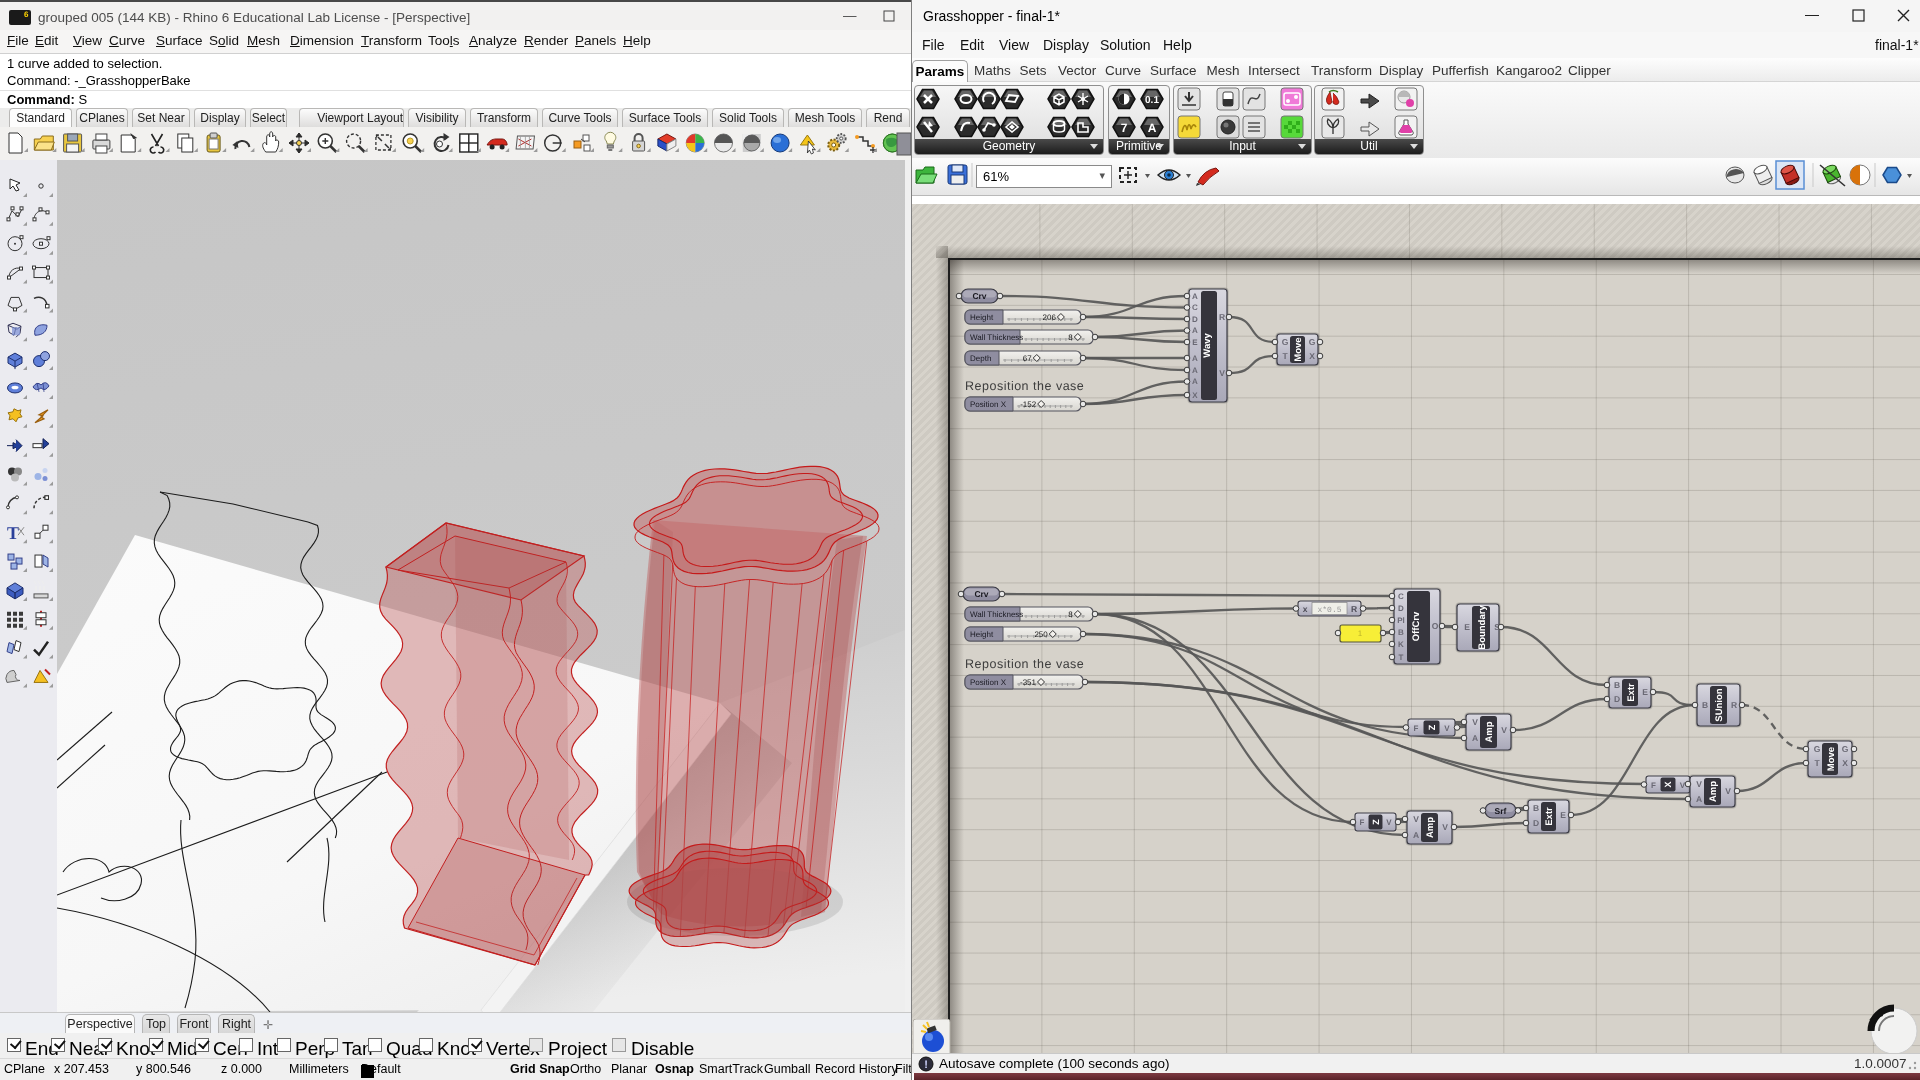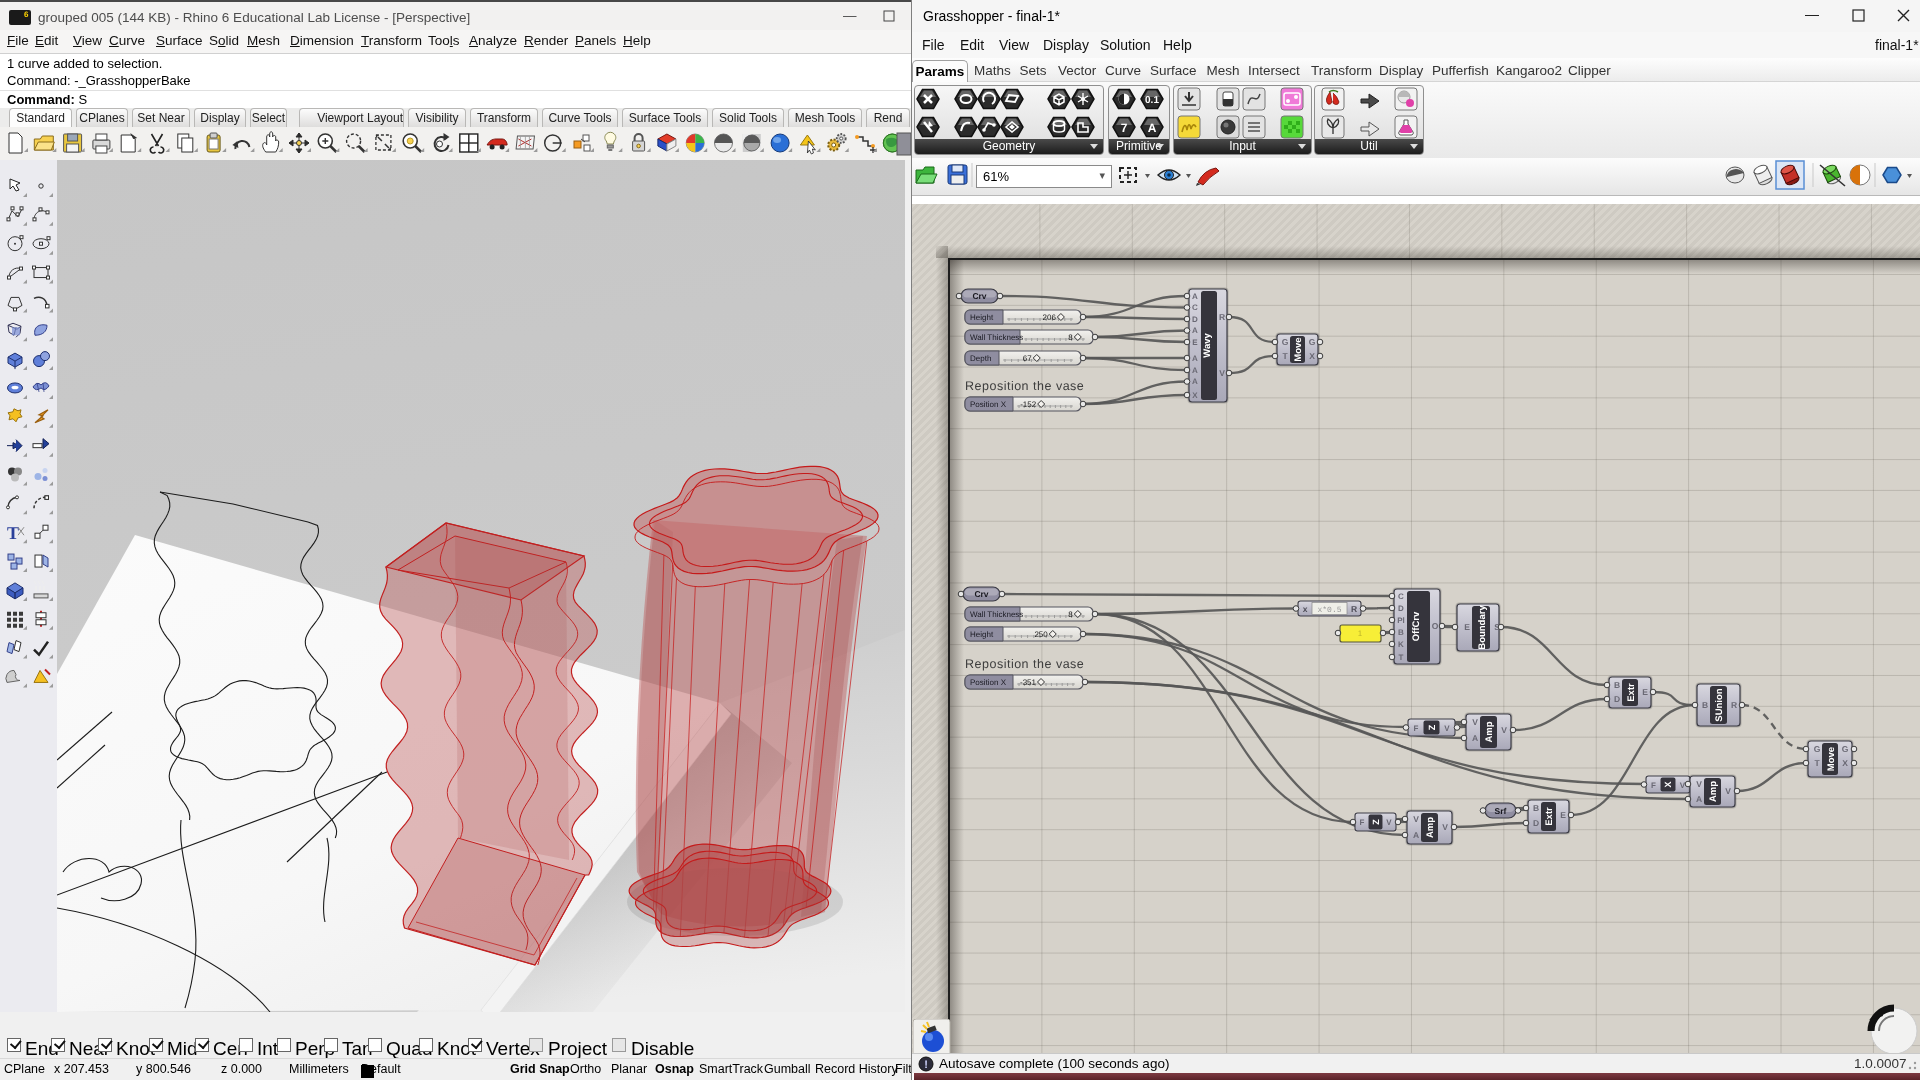--- a/index.html
+++ b/index.html
@@ -430,20 +430,27 @@
         <line x1="615.7" y1="404.5" x2="598.7" y2="760.0" stroke="#c51a1a" stroke-width="0.9" opacity="0.8"></line>
         <line x1="606.9" y1="395.0" x2="596.4" y2="749.8" stroke="#c51a1a" stroke-width="0.9" opacity="0.8"></line>
         <path d="M818.5,350.4 L820.2,352.5 L821.0,354.8 L820.9,357.1 L820.0,359.4 L818.2,361.6 L815.7,363.9 L812.5,366.0 L808.8,368.0 L804.8,369.8 L800.5,371.6 L796.3,373.2 L792.3,374.7 L788.5,376.2 L785.1,377.6 L782.1,379.1 L779.7,380.7 L777.7,382.3 L776.1,384.2 L774.8,386.1 L773.7,388.3 L772.7,390.5 L771.7,392.9 L770.4,395.4 L768.9,397.9 L767.0,400.3 L764.6,402.7 L761.7,404.8 L758.2,406.7 L754.4,408.3 L750.0,409.6 L745.4,410.5 L740.5,411.0 L735.4,411.2 L730.3,411.1 L725.3,410.7 L720.4,410.1 L715.6,409.3 L711.1,408.5 L706.9,407.8 L702.8,407.2 L698.9,406.7 L695.0,406.5 L691.2,406.5 L687.4,406.7 L683.4,407.3 L679.3,408.0 L674.9,408.9 L670.3,409.9 L665.4,411.0 L660.4,411.9 L655.2,412.8 L650.0,413.4 L644.8,413.7 L639.9,413.7 L635.2,413.3 L630.9,412.5 L627.1,411.4 L623.8,409.8 L621.2,408.0 L619.1,405.9 L617.5,403.7 L616.5,401.3 L615.8,398.8 L615.4,396.4 L615.1,394.1 L614.8,391.9 L614.3,389.8 L613.5,388.0 L612.3,386.3 L610.7,384.8 L608.5,383.4 L605.9,382.0 L602.8,380.8 L599.3,379.5 L595.6,378.1 L591.9,376.7 L588.2,375.1 L584.8,373.4 L581.8,371.6 L579.5,369.6 L577.8,367.5 L577.0,365.2 L577.1,362.9 L578.0,360.6 L579.8,358.4 L582.3,356.1 L585.5,354.0 L589.2,352.0 L593.2,350.2 L597.5,348.4 L601.7,346.8 L605.7,345.3 L609.5,343.8 L612.9,342.4 L615.9,340.9 L618.3,339.3 L620.3,337.7 L621.9,335.8 L623.2,333.9 L624.3,331.7 L625.3,329.5 L626.3,327.1 L627.6,324.6 L629.1,322.1 L631.0,319.7 L633.4,317.3 L636.3,315.2 L639.8,313.3 L643.6,311.7 L648.0,310.4 L652.6,309.5 L657.5,309.0 L662.6,308.8 L667.7,308.9 L672.7,309.3 L677.6,309.9 L682.4,310.7 L686.9,311.5 L691.1,312.2 L695.2,312.8 L699.1,313.3 L703.0,313.5 L706.8,313.5 L710.6,313.3 L714.6,312.7 L718.7,312.0 L723.1,311.1 L727.7,310.1 L732.6,309.0 L737.6,308.1 L742.8,307.2 L748.0,306.6 L753.2,306.3 L758.1,306.3 L762.8,306.7 L767.1,307.5 L770.9,308.6 L774.2,310.2 L776.8,312.0 L778.9,314.1 L780.5,316.3 L781.5,318.7 L782.2,321.2 L782.6,323.6 L782.9,325.9 L783.2,328.1 L783.7,330.2 L784.5,332.0 L785.7,333.7 L787.3,335.2 L789.5,336.6 L792.1,338.0 L795.2,339.2 L798.7,340.5 L802.4,341.9 L806.1,343.3 L809.8,344.9 L813.2,346.6 L816.2,348.4 L818.5,350.4 Z" fill="rgba(193,95,95,0.48)" stroke="#c51a1a" stroke-width="1.2"></path>
         <path d="M803.3,351.6 L804.7,353.5 L805.5,355.4 L805.4,357.4 L804.6,359.4 L803.1,361.3 L800.8,363.3 L798.1,365.1 L794.8,366.8 L791.3,368.4 L787.6,369.9 L783.9,371.3 L780.4,372.7 L777.1,373.9 L774.1,375.2 L771.5,376.5 L769.4,377.8 L767.6,379.3 L766.2,380.9 L765.1,382.6 L764.2,384.4 L763.3,386.4 L762.4,388.5 L761.3,390.6 L760.0,392.8 L758.3,394.9 L756.2,396.9 L753.7,398.8 L750.7,400.4 L747.3,401.8 L743.5,402.9 L739.4,403.7 L735.2,404.2 L730.7,404.3 L726.3,404.2 L721.9,403.8 L717.6,403.3 L713.5,402.7 L709.6,402.0 L705.8,401.4 L702.3,400.8 L698.9,400.4 L695.5,400.2 L692.2,400.2 L688.8,400.5 L685.4,400.9 L681.8,401.6 L677.9,402.3 L673.9,403.2 L669.7,404.1 L665.3,405.0 L660.8,405.7 L656.2,406.2 L651.7,406.5 L647.4,406.5 L643.3,406.2 L639.5,405.5 L636.2,404.5 L633.4,403.2 L631.0,401.6 L629.2,399.8 L627.9,397.8 L627.0,395.8 L626.4,393.7 L626.0,391.6 L625.8,389.6 L625.5,387.6 L625.1,385.9 L624.4,384.3 L623.4,382.8 L621.9,381.5 L620.0,380.3 L617.7,379.1 L615.0,378.0 L612.0,376.9 L608.8,375.8 L605.5,374.5 L602.3,373.2 L599.3,371.7 L596.8,370.1 L594.7,368.4 L593.3,366.5 L592.5,364.6 L592.6,362.6 L593.4,360.6 L594.9,358.7 L597.2,356.7 L599.9,354.9 L603.2,353.2 L606.7,351.6 L610.4,350.1 L614.1,348.7 L617.6,347.3 L620.9,346.1 L623.9,344.8 L626.5,343.5 L628.6,342.2 L630.4,340.7 L631.8,339.1 L632.9,337.4 L633.8,335.6 L634.7,333.6 L635.6,331.5 L636.7,329.4 L638.0,327.2 L639.7,325.1 L641.8,323.1 L644.3,321.2 L647.3,319.6 L650.7,318.2 L654.5,317.1 L658.6,316.3 L662.8,315.8 L667.3,315.7 L671.7,315.8 L676.1,316.2 L680.4,316.7 L684.5,317.3 L688.4,318.0 L692.2,318.6 L695.7,319.2 L699.1,319.6 L702.5,319.8 L705.8,319.8 L709.2,319.5 L712.6,319.1 L716.2,318.4 L720.1,317.7 L724.1,316.8 L728.3,315.9 L732.7,315.0 L737.2,314.3 L741.8,313.8 L746.3,313.5 L750.6,313.5 L754.7,313.8 L758.5,314.5 L761.8,315.5 L764.6,316.8 L767.0,318.4 L768.8,320.2 L770.1,322.2 L771.0,324.2 L771.6,326.3 L772.0,328.4 L772.2,330.4 L772.5,332.4 L772.9,334.1 L773.6,335.7 L774.6,337.2 L776.1,338.5 L778.0,339.7 L780.3,340.9 L783.0,342.0 L786.0,343.1 L789.2,344.2 L792.5,345.5 L795.7,346.8 L798.7,348.3 L801.2,349.9 L803.3,351.6 Z" fill="rgba(205,128,128,0.28)" stroke="#c51a1a" stroke-width="1.1"></path>
         <path d="M819.5,363.4 L821.2,365.5 L822.0,367.8 L821.9,370.1 L821.0,372.4 L819.2,374.6 L816.7,376.9 L813.5,379.0 L809.8,381.0 L805.8,382.8 L801.5,384.6 L797.3,386.2 L793.3,387.7 L789.5,389.2 L786.1,390.6 L783.1,392.1 L780.7,393.7 L778.7,395.3 L777.1,397.2 L775.8,399.1 L774.7,401.3 L773.7,403.5 L772.7,405.9 L771.4,408.4 L769.9,410.9 L768.0,413.3 L765.6,415.7 L762.7,417.8 L759.2,419.7 L755.4,421.3 L751.0,422.6 L746.4,423.5 L741.5,424.0 L736.4,424.2 L731.3,424.1 L726.3,423.7 L721.4,423.1 L716.6,422.3 L712.1,421.5 L707.9,420.8 L703.8,420.2 L699.9,419.7 L696.0,419.5 L692.2,419.5 L688.4,419.7 L684.4,420.3 L680.3,421.0 L675.9,421.9 L671.3,422.9 L666.4,424.0 L661.4,424.9 L656.2,425.8 L651.0,426.4 L645.8,426.7 L640.9,426.7 L636.2,426.3 L631.9,425.5 L628.1,424.4 L624.8,422.8 L622.2,421.0 L620.1,418.9 L618.5,416.7 L617.5,414.3 L616.8,411.8 L616.4,409.4 L616.1,407.1 L615.8,404.9 L615.3,402.8 L614.5,401.0 L613.3,399.3 L611.7,397.8 L609.5,396.4 L606.9,395.0 L603.8,393.8 L600.3,392.5 L596.6,391.1 L592.9,389.7 L589.2,388.1 L585.8,386.4 L582.8,384.6 L580.5,382.6 L578.8,380.5 L578.0,378.2 L578.1,375.9 L579.0,373.6 L580.8,371.4 L583.3,369.1 L586.5,367.0 L590.2,365.0 L594.2,363.2 L598.5,361.4 L602.7,359.8 L606.7,358.3 L610.5,356.8 L613.9,355.4 L616.9,353.9 L619.3,352.3 L621.3,350.7 L622.9,348.8 L624.2,346.9 L625.3,344.7 L626.3,342.5 L627.3,340.1 L628.6,337.6 L630.1,335.1 L632.0,332.7 L634.4,330.3 L637.3,328.2 L640.8,326.3 L644.6,324.7 L649.0,323.4 L653.6,322.5 L658.5,322.0 L663.6,321.8 L668.7,321.9 L673.7,322.3 L678.6,322.9 L683.4,323.7 L687.9,324.5 L692.1,325.2 L696.2,325.8 L700.1,326.3 L704.0,326.5 L707.8,326.5 L711.6,326.3 L715.6,325.7 L719.7,325.0 L724.1,324.1 L728.7,323.1 L733.6,322.0 L738.6,321.1 L743.8,320.2 L749.0,319.6 L754.2,319.3 L759.1,319.3 L763.8,319.7 L768.1,320.5 L771.9,321.6 L775.2,323.2 L777.8,325.0 L779.9,327.1 L781.5,329.3 L782.5,331.7 L783.2,334.2 L783.6,336.6 L783.9,338.9 L784.2,341.1 L784.7,343.2 L785.5,345.0 L786.7,346.7 L788.3,348.2 L790.5,349.6 L793.1,351.0 L796.2,352.2 L799.7,353.5 L803.4,354.9 L807.1,356.3 L810.8,357.9 L814.2,359.6 L817.2,361.4 L819.5,363.4 Z" fill="none" stroke="#c51a1a" stroke-width="1" opacity="0.9"></path>
         <ellipse cx="678" cy="742" rx="108" ry="34" fill="rgba(125,125,125,0.22)"></ellipse>
         <path d="M768.6,723.3 L770.8,725.1 L772.4,727.0 L773.5,728.9 L773.9,730.9 L773.6,732.9 L772.6,734.9 L771.0,736.9 L768.7,738.8 L765.9,740.5 L762.7,742.2 L759.2,743.7 L755.6,745.1 L752.0,746.4 L748.5,747.7 L745.2,748.8 L742.2,750.0 L739.5,751.2 L737.2,752.5 L735.3,753.9 L733.6,755.5 L732.2,757.1 L730.9,759.0 L729.7,760.9 L728.5,763.0 L727.0,765.1 L725.4,767.2 L723.4,769.3 L721.1,771.2 L718.5,773.0 L715.4,774.6 L712.0,775.9 L708.3,776.9 L704.4,777.5 L700.3,777.9 L696.2,777.9 L692.0,777.6 L687.9,777.2 L683.9,776.5 L680.1,775.7 L676.5,774.9 L673.1,774.1 L669.8,773.4 L666.6,772.8 L663.4,772.5 L660.3,772.3 L657.1,772.4 L653.7,772.6 L650.2,773.1 L646.5,773.6 L642.6,774.3 L638.5,775.0 L634.3,775.6 L630.0,776.1 L625.6,776.4 L621.4,776.5 L617.3,776.3 L613.5,775.8 L610.0,775.0 L607.0,773.9 L604.4,772.4 L602.4,770.8 L600.9,768.9 L599.8,766.8 L599.2,764.7 L598.9,762.6 L598.7,760.4 L598.7,758.4 L598.7,756.4 L598.6,754.6 L598.2,752.9 L597.5,751.3 L596.4,749.8 L594.8,748.5 L592.9,747.2 L590.7,745.9 L588.1,744.6 L585.4,743.3 L582.6,741.8 L579.9,740.3 L577.4,738.7 L575.2,736.9 L573.6,735.0 L572.5,733.1 L572.1,731.1 L572.4,729.1 L573.4,727.1 L575.0,725.1 L577.3,723.2 L580.1,721.5 L583.3,719.8 L586.8,718.3 L590.4,716.9 L594.0,715.6 L597.5,714.3 L600.8,713.2 L603.8,712.0 L606.5,710.8 L608.8,709.5 L610.7,708.1 L612.4,706.5 L613.8,704.9 L615.1,703.0 L616.3,701.1 L617.5,699.0 L619.0,696.9 L620.6,694.8 L622.6,692.7 L624.9,690.8 L627.5,689.0 L630.6,687.4 L634.0,686.1 L637.7,685.1 L641.6,684.5 L645.7,684.1 L649.8,684.1 L654.0,684.4 L658.1,684.8 L662.1,685.5 L665.9,686.3 L669.5,687.1 L672.9,687.9 L676.2,688.6 L679.4,689.2 L682.6,689.5 L685.7,689.7 L688.9,689.6 L692.3,689.4 L695.8,688.9 L699.5,688.4 L703.4,687.7 L707.5,687.0 L711.7,686.4 L716.0,685.9 L720.4,685.6 L724.6,685.5 L728.7,685.7 L732.5,686.2 L736.0,687.0 L739.0,688.1 L741.6,689.6 L743.6,691.2 L745.1,693.1 L746.2,695.2 L746.8,697.3 L747.1,699.4 L747.3,701.6 L747.3,703.6 L747.3,705.6 L747.4,707.4 L747.8,709.1 L748.5,710.7 L749.6,712.2 L751.2,713.5 L753.1,714.8 L755.3,716.1 L757.9,717.4 L760.6,718.7 L763.4,720.2 L766.1,721.7 L768.6,723.3 Z" fill="rgba(172,62,62,0.52)" stroke="#c51a1a" stroke-width="1.2"></path>
         <path d="M755.1,724.4 L757.0,725.9 L758.4,727.5 L759.3,729.1 L759.7,730.8 L759.4,732.5 L758.6,734.2 L757.1,735.9 L755.2,737.5 L752.8,739.0 L750.0,740.4 L747.0,741.7 L743.9,742.9 L740.8,744.0 L737.8,745.1 L734.9,746.1 L732.4,747.1 L730.1,748.1 L728.1,749.2 L726.4,750.4 L725.0,751.7 L723.8,753.1 L722.7,754.7 L721.7,756.3 L720.6,758.0 L719.4,759.8 L718.0,761.6 L716.3,763.4 L714.3,765.1 L712.0,766.6 L709.4,767.9 L706.5,769.0 L703.3,769.9 L699.9,770.4 L696.4,770.7 L692.8,770.7 L689.3,770.5 L685.8,770.1 L682.4,769.6 L679.1,768.9 L676.0,768.2 L673.0,767.5 L670.2,766.9 L667.4,766.5 L664.7,766.2 L662.0,766.0 L659.3,766.1 L656.4,766.3 L653.4,766.7 L650.2,767.2 L646.9,767.7 L643.4,768.3 L639.7,768.9 L636.0,769.3 L632.3,769.6 L628.6,769.6 L625.1,769.5 L621.8,769.0 L618.9,768.4 L616.3,767.4 L614.1,766.2 L612.4,764.8 L611.0,763.2 L610.1,761.5 L609.6,759.7 L609.3,757.8 L609.2,756.0 L609.2,754.3 L609.2,752.6 L609.1,751.0 L608.7,749.6 L608.1,748.3 L607.2,747.0 L605.9,745.9 L604.2,744.8 L602.3,743.7 L600.1,742.6 L597.8,741.5 L595.4,740.3 L593.0,739.0 L590.9,737.6 L589.0,736.1 L587.6,734.5 L586.7,732.9 L586.3,731.2 L586.6,729.5 L587.4,727.8 L588.9,726.1 L590.8,724.5 L593.2,723.0 L596.0,721.6 L599.0,720.3 L602.1,719.1 L605.2,718.0 L608.2,716.9 L611.1,715.9 L613.6,714.9 L615.9,713.9 L617.9,712.8 L619.6,711.6 L621.0,710.3 L622.2,708.9 L623.3,707.3 L624.3,705.7 L625.4,704.0 L626.6,702.2 L628.0,700.4 L629.7,698.6 L631.7,696.9 L634.0,695.4 L636.6,694.1 L639.5,693.0 L642.7,692.1 L646.1,691.6 L649.6,691.3 L653.2,691.3 L656.7,691.5 L660.2,691.9 L663.6,692.4 L666.9,693.1 L670.0,693.8 L673.0,694.5 L675.8,695.1 L678.6,695.5 L681.3,695.8 L684.0,696.0 L686.7,695.9 L689.6,695.7 L692.6,695.3 L695.8,694.8 L699.1,694.3 L702.6,693.7 L706.3,693.1 L710.0,692.7 L713.7,692.4 L717.4,692.4 L720.9,692.5 L724.2,693.0 L727.1,693.6 L729.7,694.6 L731.9,695.8 L733.6,697.2 L735.0,698.8 L735.9,700.5 L736.4,702.3 L736.7,704.2 L736.8,706.0 L736.8,707.7 L736.8,709.4 L736.9,711.0 L737.3,712.4 L737.9,713.7 L738.8,715.0 L740.1,716.1 L741.8,717.2 L743.7,718.3 L745.9,719.4 L748.2,720.5 L750.6,721.7 L753.0,723.0 L755.1,724.4 Z" fill="rgba(182,85,85,0.32)" stroke="#c51a1a" stroke-width="1.1"></path>
         <path d="M766.5,735.7 L768.5,737.3 L770.1,739.1 L771.1,741.0 L771.5,742.9 L771.3,744.8 L770.3,746.8 L768.7,748.6 L766.5,750.4 L763.9,752.1 L760.8,753.7 L757.5,755.2 L754.0,756.5 L750.5,757.8 L747.2,758.9 L744.0,760.1 L741.2,761.2 L738.6,762.4 L736.4,763.6 L734.6,764.9 L733.0,766.4 L731.6,768.0 L730.4,769.7 L729.3,771.6 L728.0,773.6 L726.7,775.6 L725.1,777.6 L723.3,779.6 L721.1,781.5 L718.5,783.2 L715.6,784.7 L712.3,785.9 L708.8,786.9 L705.0,787.5 L701.1,787.8 L697.1,787.9 L693.2,787.6 L689.3,787.1 L685.5,786.5 L681.8,785.8 L678.4,785.0 L675.1,784.2 L671.9,783.5 L668.9,783.0 L665.8,782.7 L662.8,782.5 L659.8,782.6 L656.6,782.8 L653.2,783.2 L649.7,783.8 L645.9,784.4 L642.0,785.1 L638.0,785.7 L633.8,786.2 L629.7,786.5 L625.6,786.5 L621.7,786.3 L618.1,785.9 L614.7,785.1 L611.9,784.0 L609.4,782.6 L607.5,781.0 L606.0,779.2 L605.0,777.3 L604.4,775.3 L604.1,773.2 L604.0,771.1 L604.0,769.2 L604.0,767.3 L603.8,765.5 L603.4,763.9 L602.7,762.4 L601.7,761.0 L600.2,759.7 L598.4,758.5 L596.2,757.3 L593.8,756.0 L591.2,754.7 L588.5,753.4 L585.9,751.9 L583.5,750.3 L581.5,748.7 L579.9,746.9 L578.9,745.0 L578.5,743.1 L578.7,741.2 L579.7,739.2 L581.3,737.4 L583.5,735.6 L586.1,733.9 L589.2,732.3 L592.5,730.8 L596.0,729.5 L599.5,728.2 L602.8,727.1 L606.0,725.9 L608.8,724.8 L611.4,723.6 L613.6,722.4 L615.4,721.1 L617.0,719.6 L618.4,718.0 L619.6,716.3 L620.7,714.4 L622.0,712.4 L623.3,710.4 L624.9,708.4 L626.7,706.4 L628.9,704.5 L631.5,702.8 L634.4,701.3 L637.7,700.1 L641.2,699.1 L645.0,698.5 L648.9,698.2 L652.9,698.1 L656.8,698.4 L660.7,698.9 L664.5,699.5 L668.2,700.2 L671.6,701.0 L674.9,701.8 L678.1,702.5 L681.1,703.0 L684.2,703.3 L687.2,703.5 L690.2,703.4 L693.4,703.2 L696.8,702.8 L700.3,702.2 L704.1,701.6 L708.0,700.9 L712.0,700.3 L716.2,699.8 L720.3,699.5 L724.4,699.5 L728.3,699.7 L731.9,700.1 L735.3,700.9 L738.1,702.0 L740.6,703.4 L742.5,705.0 L744.0,706.8 L745.0,708.7 L745.6,710.7 L745.9,712.8 L746.0,714.9 L746.0,716.8 L746.0,718.7 L746.2,720.5 L746.6,722.1 L747.3,723.6 L748.3,725.0 L749.8,726.3 L751.6,727.5 L753.8,728.7 L756.2,730.0 L758.8,731.3 L761.5,732.6 L764.1,734.1 L766.5,735.7 Z" fill="rgba(172,62,62,0.30)" stroke="#c51a1a" stroke-width="1.1"></path>
       </svg></div>
+ <div id="rh-vtabs">
+      <div class="vtab act" style="left:65px;width:70px;text-align:center">Perspective</div>
+      <div class="vtab " style="left:142px;width:28px;text-align:center">Top</div>
+      <div class="vtab " style="left:177px;width:34px;text-align:center">Front</div>
+      <div class="vtab " style="left:218px;width:37px;text-align:center">Right</div>
+      <div style="position:absolute;left:263px;top:5px;color:#777;font-size:12px">✛</div>
+    </div>
  <div id="rh-osnap">
       <div class="chk on" style="left:7px"></div>
       <span class="olab" style="left:25px">End</span>
       <div class="chk on" style="left:51px"></div>
       <span class="olab" style="left:69px">Near</span>
       <div class="chk on" style="left:98px"></div>
       <span class="olab" style="left:116px">Knot</span>
       <div class="chk on" style="left:149px"></div>
       <span class="olab" style="left:167px">Mid</span>
       <div class="chk on" style="left:195px"></div>

